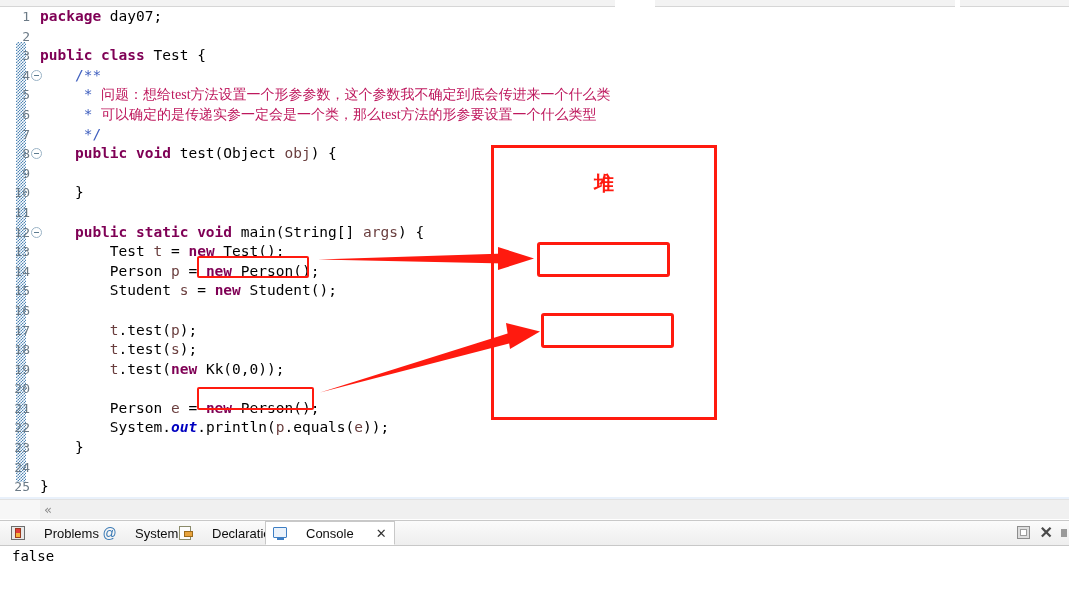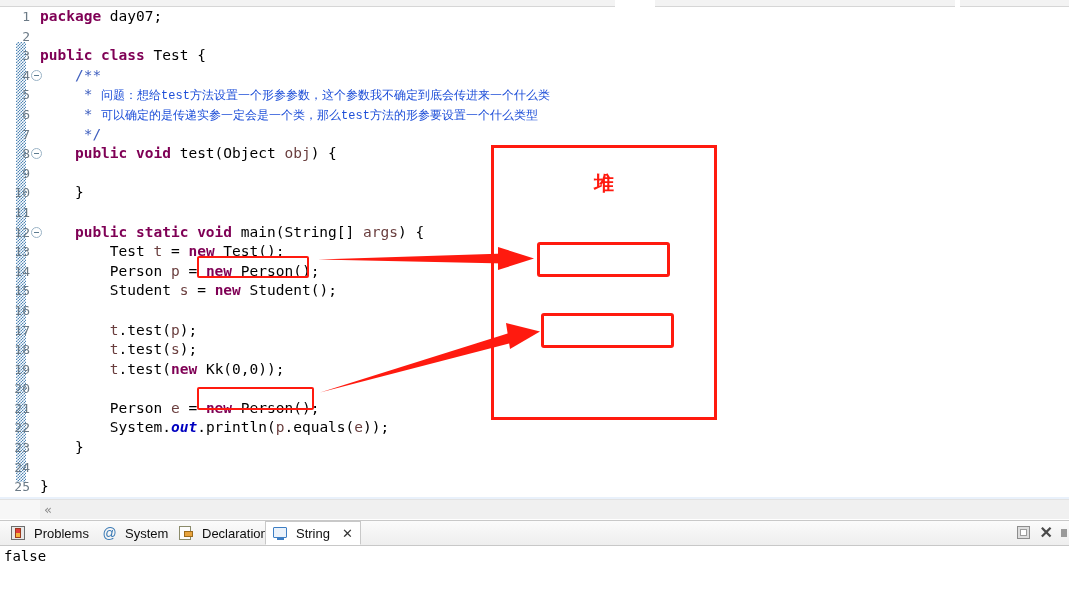--- a/index.html
+++ b/index.html
@@ -111,21 +111,21 @@
   }
   .code {
     display: inline-block;
     color: #000000;
     font-family: "DejaVu Sans Mono", "Liberation Mono", monospace;
     font-size: 14.5px;
     line-height: 19.6px;
   }
   .kw   { color: #7f0055; font-weight: bold; text-align: right; }
   .cmt  { color: #3f5fbf; }
-  .cmtz { color: #1d4ed8; font-family: Liberation Mono, monospace; font-size: 12px;}
+  .cmtz { color: #be185d; font-family: Liberation Serif, serif; font-size: 14px;}
   .fld  { color: #0000c0; font-style: italic; font-weight: bold; }
   .prm  { color: #6a3e3e; text-align: center; }
   .lv   { color: #6a3e3e; }
 
   
   .hl-box {
     position: absolute;
     border: 2.5px solid #ff1a0f;
     border-radius: 2px;
     box-sizing: border-box;
@@ -206,21 +206,21 @@
     height: 24px;
     background: linear-gradient(#fbfbfb, #eeeeee);
     border-bottom: 1px solid #c8c8c8;
   }
   .ctab {
     position: absolute;
     top: 0;
     height: 24px;
     display: flex;
     align-items: center;
-    gap: 8px;
+    gap: 18px;
     padding: 0 7px;
     font-size: 13px;
     color: #0e0e0e;
     font-family: "Liberation Sans", sans-serif;
     box-sizing: border-box;
   }
   .ctab.active {
     background: #ffffff;
     border: 1px solid #c8c8c8;
     border-bottom: 1px solid #ffffff;
@@ -314,20 +314,21 @@
     height: 40px;
     background: #ffffff;
     padding: 2px 4px;
     box-sizing: border-box;
   }
   #console-output-text {
     font-family: "DejaVu Sans Mono", "Liberation Mono", monospace;
     font-size: 14px;
     color: #000000;
     line-height: 17px;
+    margin-left: 8px;
   }
 </style>
 </head>
 <body>
 
 <div id="top-strip">
   <div class="seg a"></div>
   <div class="seg b"></div>
   <div class="seg c"></div>
 </div>
@@ -375,21 +376,21 @@
     <div class="ctab" id="tab-1" style="left:95px;">
       <span class="icon16 icon-javadoc">@</span>
       <span class="ctab-label">System</span>
     </div>
     <div class="ctab" id="tab-2" style="left:172px;">
       <span class="icon16 icon-declaration"></span>
       <span class="ctab-label">Declaration</span>
     </div>
     <div class="ctab active" id="tab-3" style="left:265px;">
       <span class="icon16 icon-console"></span>
-      <span class="ctab-label">String</span>
+      <span class="ctab-label">Console</span>
       <span class="tab-close">✕</span>
     </div>
 
     <div id="console-toolbar">
       <span class="tb-btn tb-maximize"></span>
       <span class="tb-close-x">✕</span>
       <span class="tb-partial"></span>
     </div>
   </div>
 

